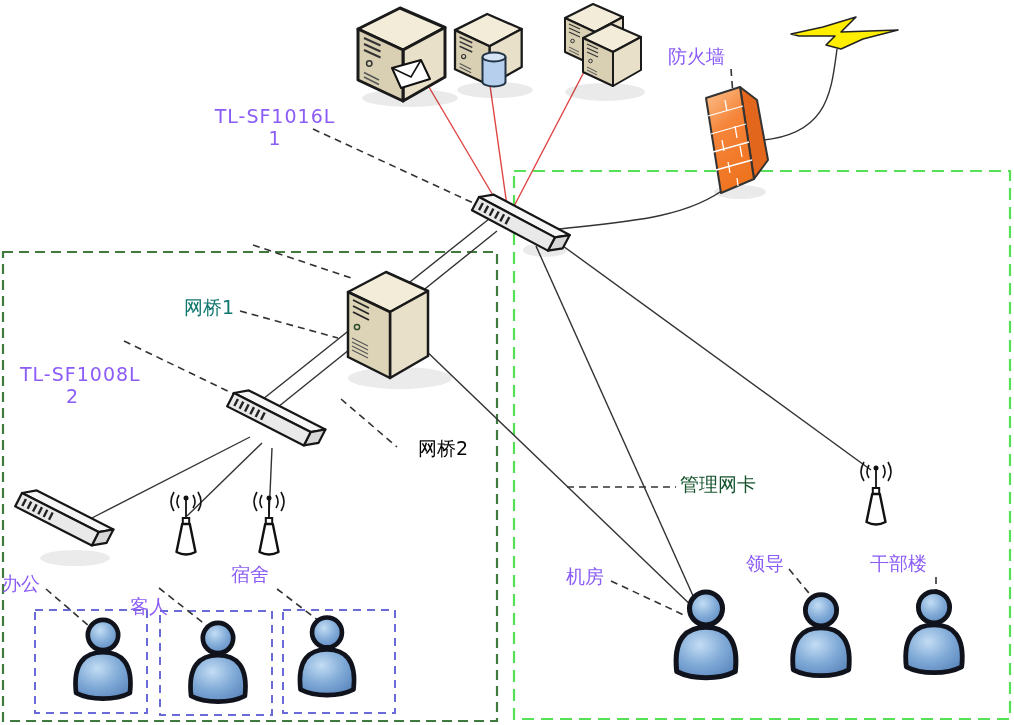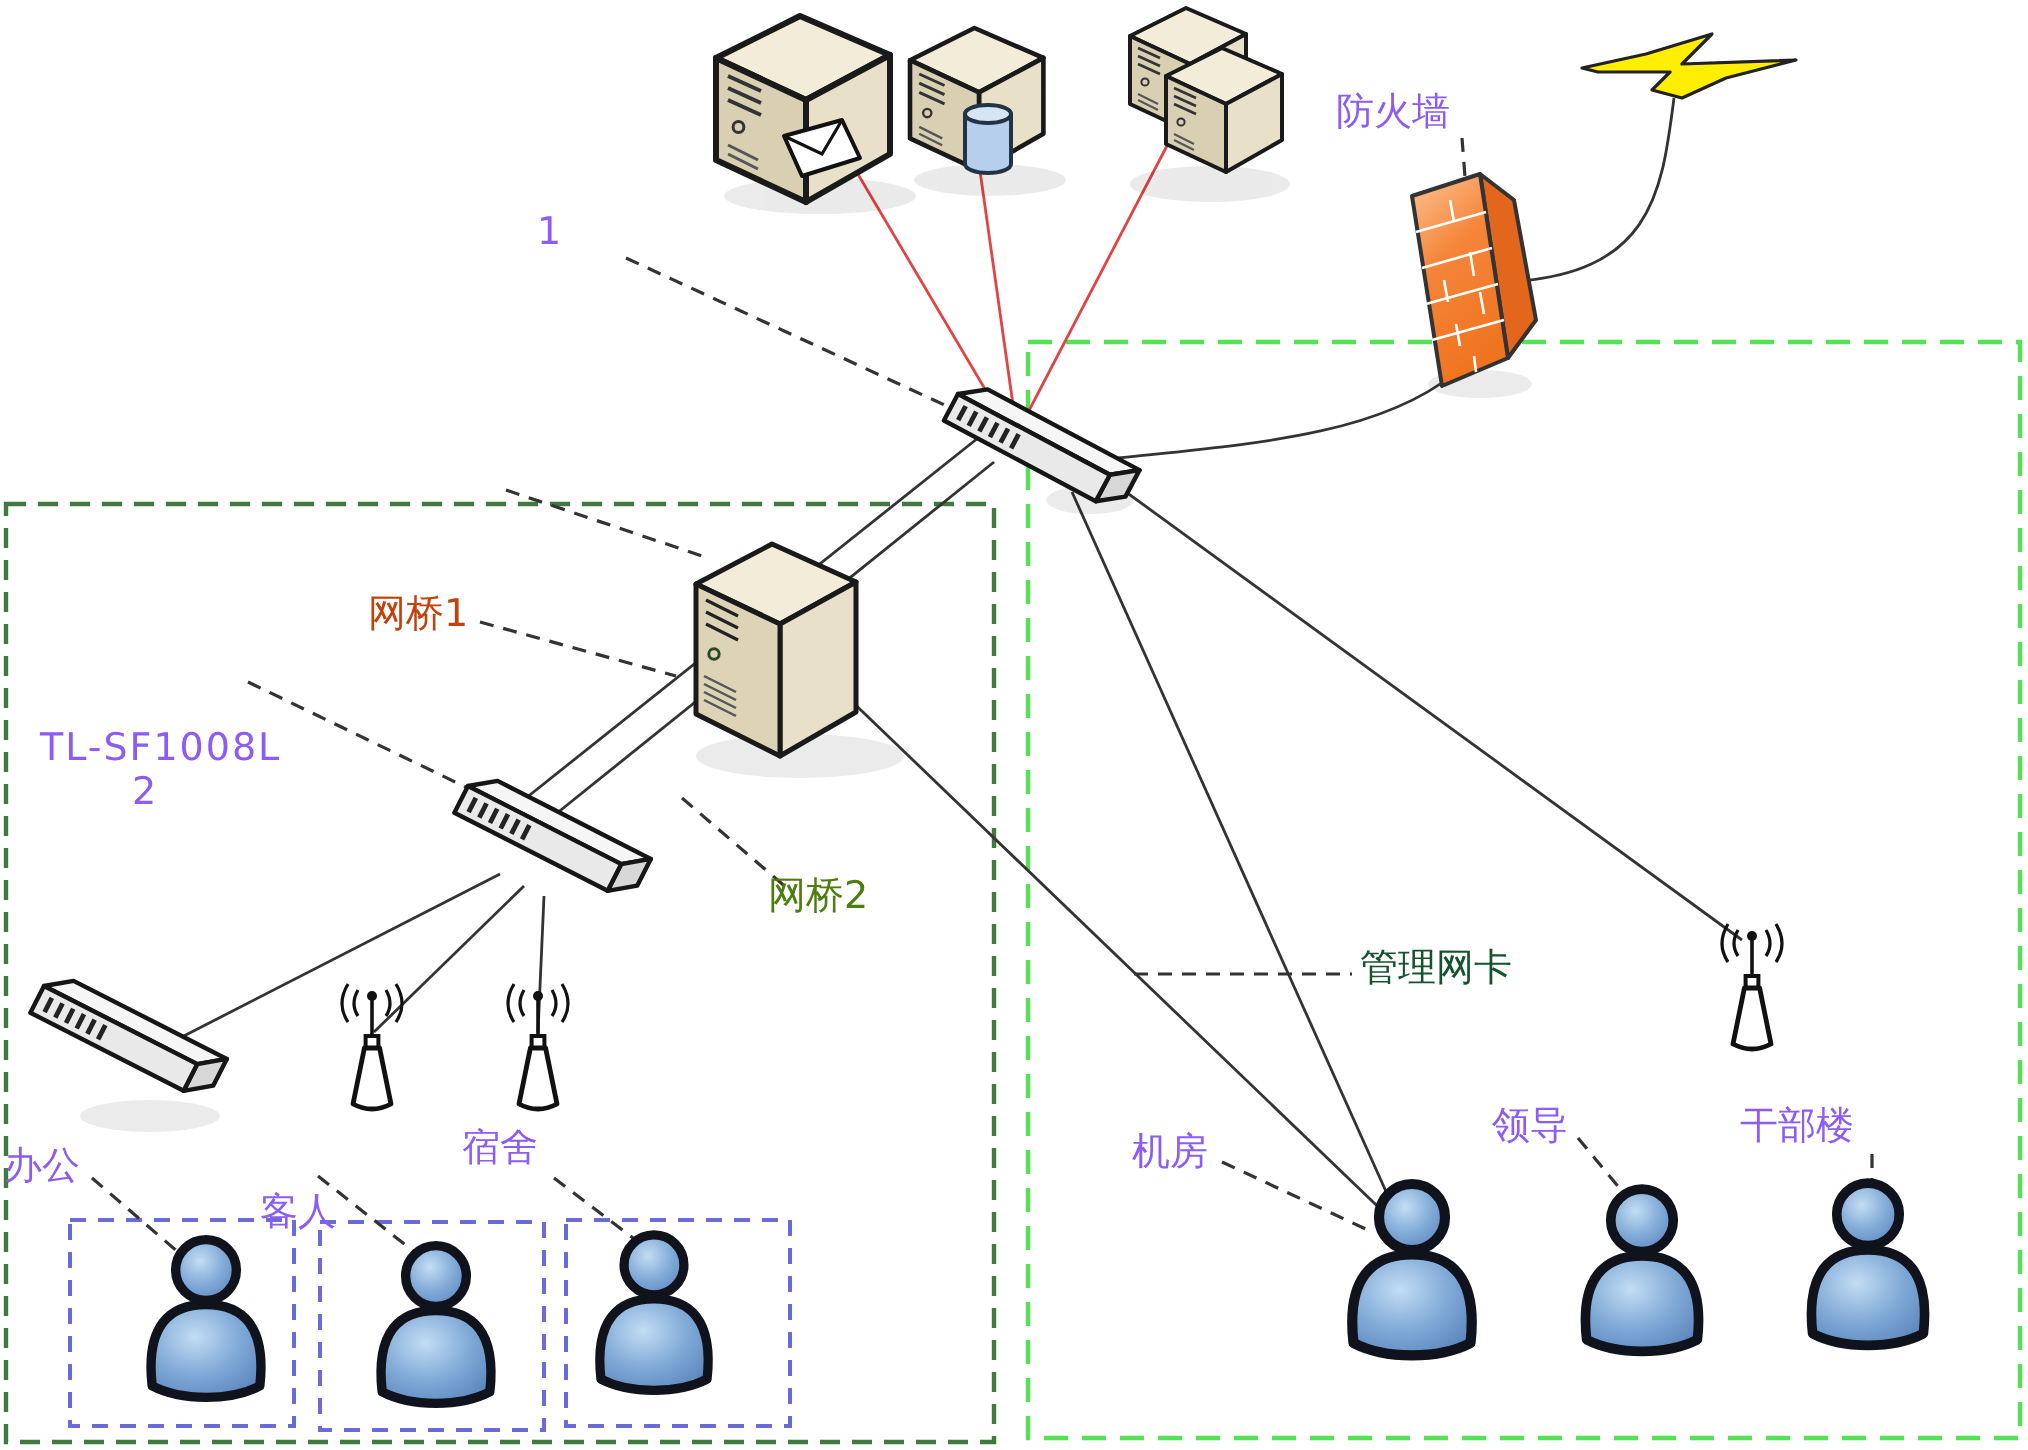--- a/index.html
+++ b/index.html
@@ -183,32 +183,33 @@
 
   <use href="#person" transform="translate(103,664) scale(1.38)"></use>
   <use href="#person" transform="translate(218,667) scale(1.38)"></use>
   <use href="#person" transform="translate(327,661) scale(1.36)"></use>
   <use href="#person" transform="translate(706,640) scale(1.5)"></use>
   <use href="#person" transform="translate(821,640) scale(1.42)"></use>
   <use href="#person" transform="translate(934,637) scale(1.42)"></use>
 </svg>
 
   <div class="lbl center mono-ls" style="left:205px;top:106px;width:140px;">
+    <div>TL-SF1016L</div>
     <div>1</div>
   </div>
 
 
   <div class="lbl center mono-ls" style="left:20px;top:323px;width:105px;margin-top:41px;">
     <div>TL-SF1008L</div>
     <div>2</div>
   </div>
 
-  <div class="lbl" style="left: 184px; top: 297px; color: #c2410c;">网桥1</div>
-
-  <div class="lbl" style="left: 384px; top: 438px; color: #4d7c0f;">网桥2</div>
+  <div class="lbl" style="left: 184px; top: 297px; color: #0f766e;">网桥1</div>
+
+  <div class="lbl" style="left: 418px; top: 438px; color: #000000;">网桥2</div>
 
   <div class="lbl" style="left: 680px; top: 474px; color: #14532d;">管理网卡</div>
 
   <div class="lbl" style="left:668px;top:46px;">防火墙</div>
 
   <div class="lbl" style="left:2px;top:573px;">办公</div>
 
   <div class="lbl" style="left:114px;top:596px;margin-left:16px;">客人</div>
 
   <div class="lbl" style="left:231px;top:564px;">宿舍</div>

